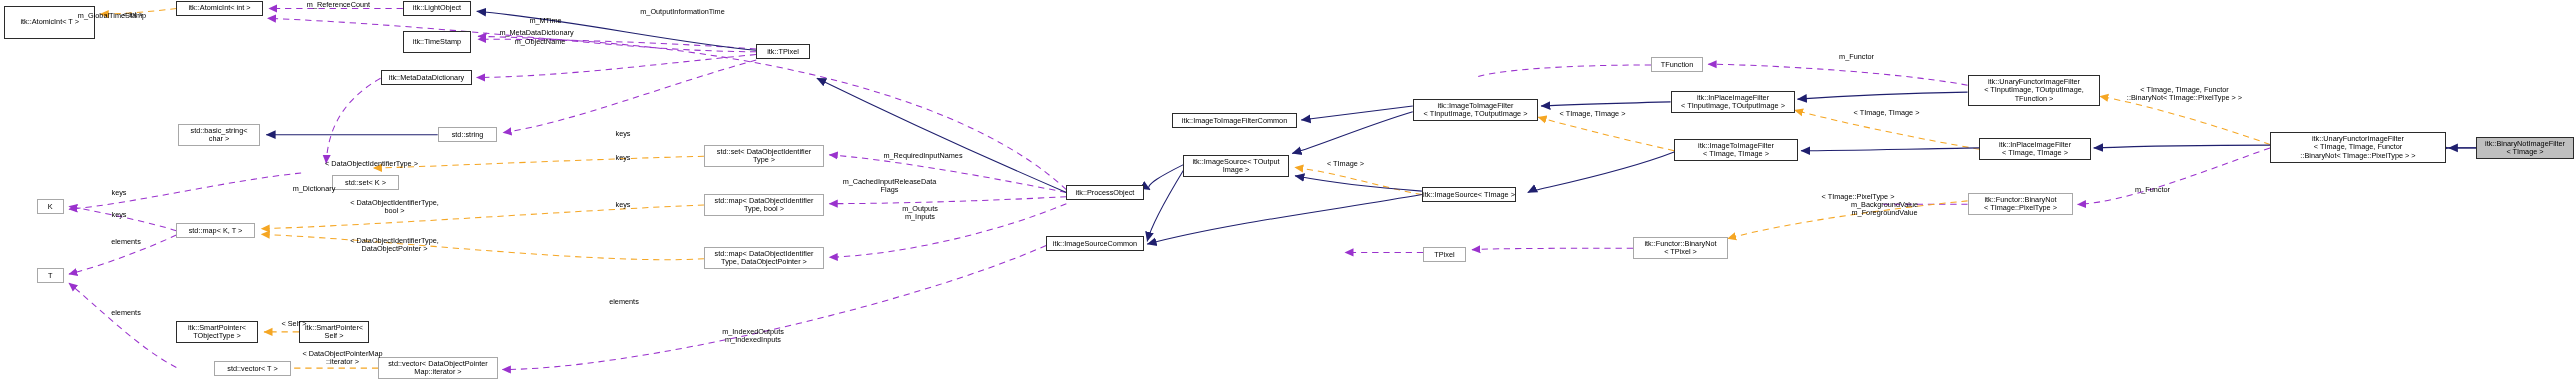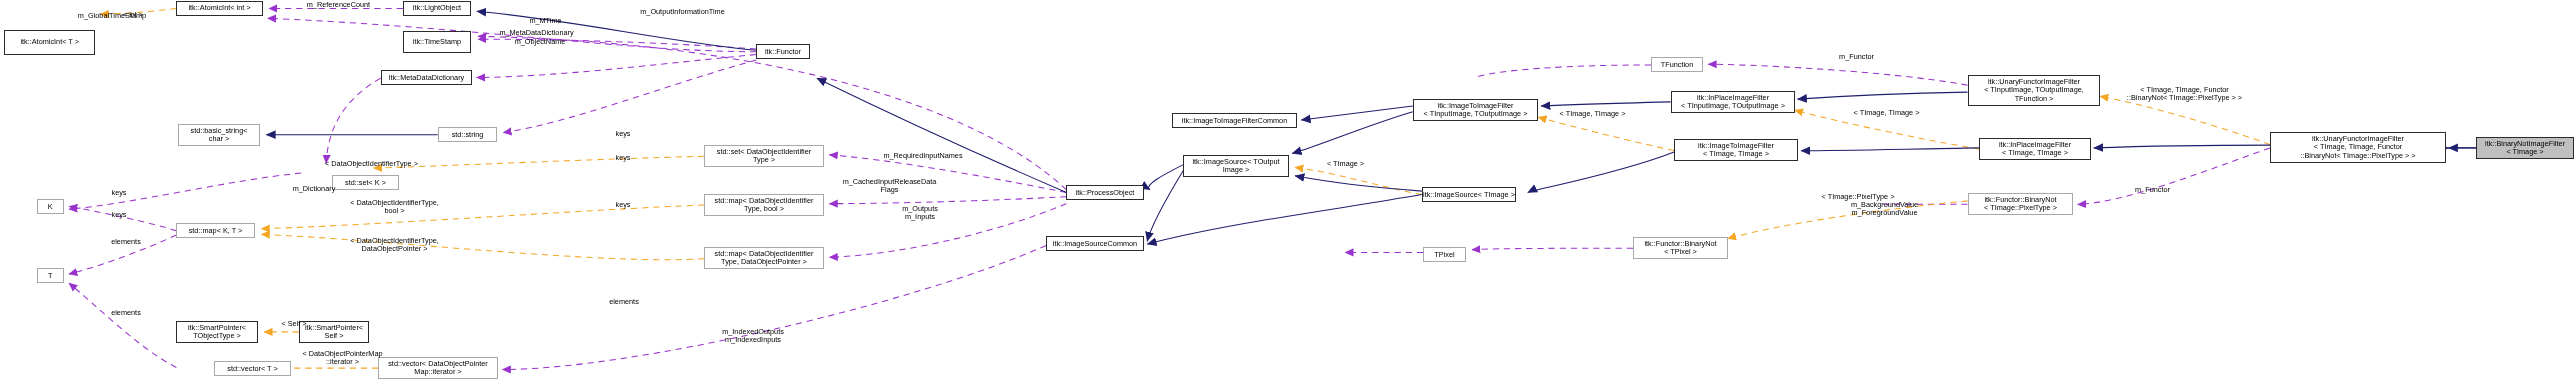--- a/index.html
+++ b/index.html
@@ -86,26 +86,26 @@
         <path d="M2397,146 C2320,148 2250,150 2211,152"></path>
         <path d="M2840,212 C2720,214 2640,216 2584,216"></path>
         <path d="M2823,132 C2720,134 2640,138 2579,142"></path>
         <path d="M3257,208 C3150,208 3060,210 3004,212"></path>
         <path d="M3553,212 C3470,212 3400,212 3513,212"></path>
         <path d="M3553,212 L3513,212"></path>
       </g>
     </g>
   </svg>
 
-  <div class="node n-bold" style="left:4.2px;top:5.6px;width:91px;height:25px;margin-top:24px;">itk::AtomicInt&lt; T &gt;</div>
+  <div class="node n-bold" style="left:4.2px;top:5.6px;width:91px;height:33px;">itk::AtomicInt&lt; T &gt;</div>
   <div class="node n-bold" style="left:176px;top:0.7px;width:87px;height:15.3px;">itk::AtomicInt&lt; int &gt;</div>
   <div class="node n-bold" style="left:403px;top:0.7px;width:68px;height:15.3px;">itk::LightObject</div>
   <div class="node n-bold" style="left:403px;top:31px;width:68px;height:22px;">itk::TimeStamp</div>
   <div class="node n-bold" style="left:381px;top:70px;width:91px;height:15.3px;">itk::MetaDataDictionary</div>
-  <div class="node n-bold" style="left:756px;top:44px;width:54px;height:15.3px;">itk::Functor</div>
+  <div class="node n-bold" style="left:756px;top:44px;width:54px;height:15.3px;">itk::TPixel</div>
   <div class="node n-thin" style="left:178px;top:124px;width:82px;height:22px;">std::basic_string&lt;
 char &gt;</div>
   <div class="node n-thin" style="left:438px;top:127px;width:59px;height:15.3px;">std::string</div>
   <div class="node n-thin" style="left:301px;top:175px;width:67px;height:15.3px;margin-left:31px;">std::set&lt; K &gt;</div>
   <div class="node n-thin" style="left:176px;top:223px;width:79px;height:15.3px;">std::map&lt; K, T &gt;</div>
   <div class="node n-thin" style="left:37px;top:199px;width:26.5px;height:15.3px;">K</div>
   <div class="node n-thin" style="left:37px;top:268px;width:26.5px;height:15.3px;">T</div>
   <div class="node n-bold" style="left:176px;top:321px;width:82px;height:22px;">itk::SmartPointer&lt;
 TObjectType &gt;</div>
   <div class="node n-bold" style="left:299px;top:321px;width:70px;height:22px;">itk::SmartPointer&lt;

